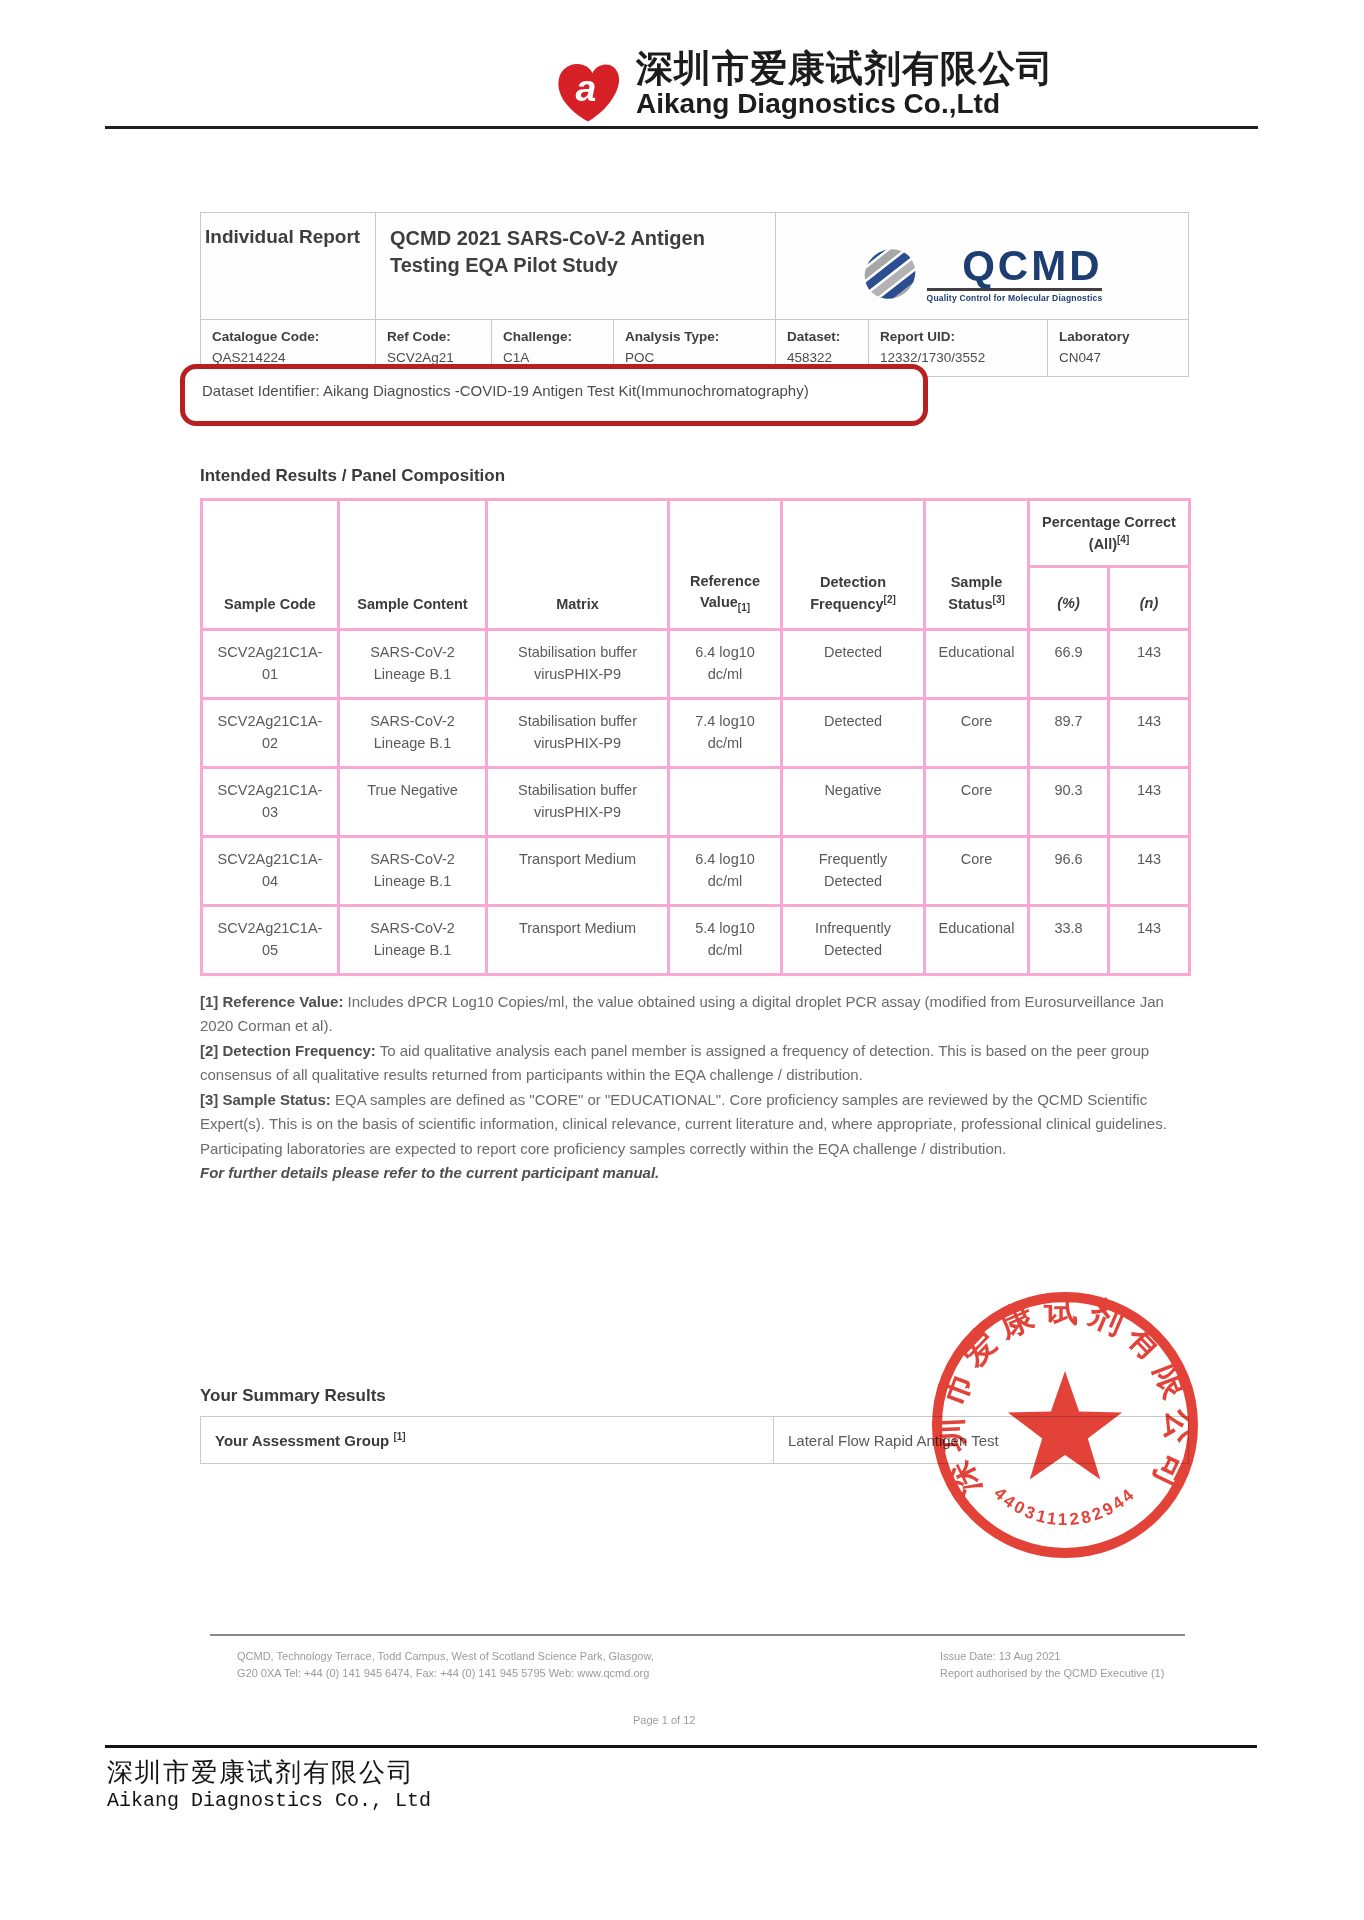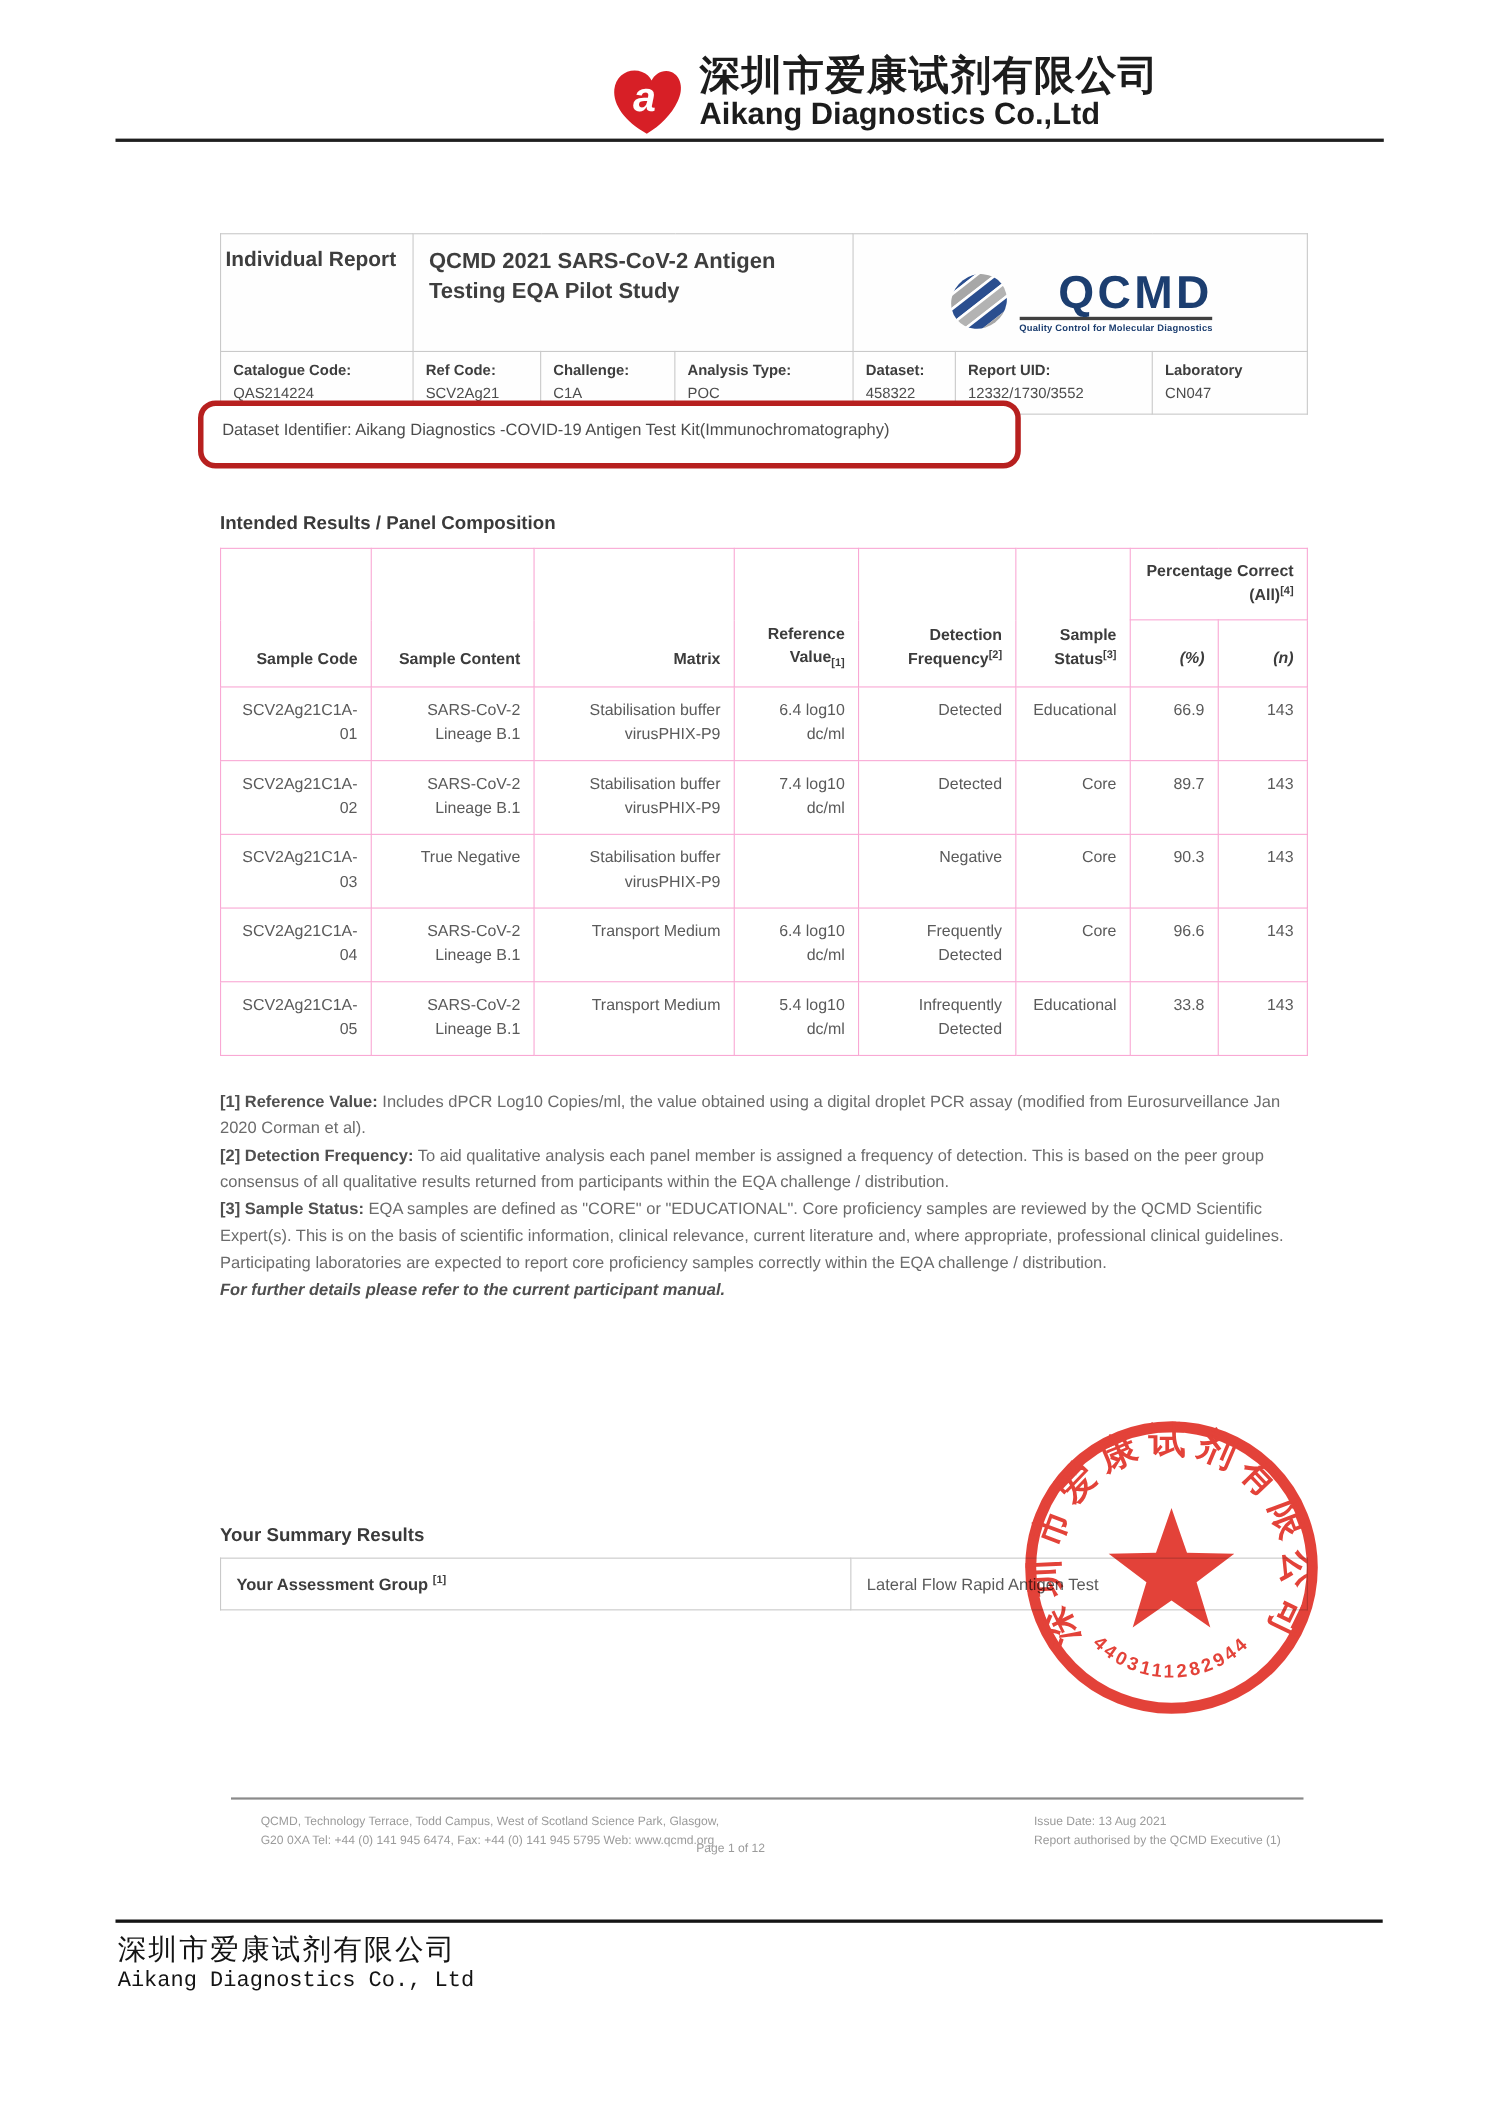--- a/index.html
+++ b/index.html
@@ -31,21 +31,21 @@
   
   .dataset-box{position:absolute;left:180px;top:364px;width:748px;height:62px;box-sizing:border-box;
                border:5px solid #b7201f;border-radius:16px;padding:13px 17px;
                font-size:15px;color:#4c4c4c;background:#fff;}
 
   
   .sec-title{position:absolute;font-size:17px;font-weight:bold;color:#3a3a3a;}
 
   
   .panel{position:absolute;left:200px;top:498px;width:988px;table-layout:fixed;background:#fff;}
-  .panel th,.panel td{border:1px solid #f9a8d4;text-align:right;}
+  .panel th,.panel td{border:3px solid #f9a8d4;text-align:center;}
   .panel th{font-size:14.5px;font-weight:bold;color:#3c3c3c;padding:8px 12px;line-height:1.45;}
   .panel th.cb{vertical-align:bottom;padding-bottom:13px;}
   .panel tr.h1 th{height:48px;}
   .panel tr.h2 th{height:38px;vertical-align:bottom;padding-bottom:14px;font-style:italic;}
   .panel th.group{vertical-align:middle;}
   .panel td{font-size:14.5px;color:#5a5a5a;padding:10px 12px;vertical-align:top;line-height:1.55;height:46px;}
   .panel sub,.panel sup,.sum sub,.sum sup{font-size:10px;}
 
   
   .notes{position:absolute;left:200px;top:990px;width:1000px;font-size:15px;color:#6b6b6b;line-height:1.63;}
@@ -62,21 +62,21 @@
              font-size:13px;font-weight:bold;color:#3c3c3c;background:#fff;}
 
   
   .stamp{position:absolute;left:923px;top:1283px;width:284px;height:284px;
          mix-blend-mode:multiply;opacity:0.95;pointer-events:none;}
 
   
   .foot-rule{position:absolute;left:210px;top:1634px;width:975px;height:2px;background:#8a8a8a;}
   .foot{font-size:11px;color:#9b9b9b;line-height:1.5;position:absolute;}
   .foot-address{left:237px;top:1648px;width:420px;}
-  .foot-page{left:633px;top:1673px;}
+  .foot-page{left:633px;top:1712px;}
   .foot-right{left:940px;top:1648px;width:310px;}
 
   
   .bottom-rule{position:absolute;left:105px;top:1745px;width:1152px;height:3px;background:#141414;}
   .bottom-cn{position:absolute;left:107px;top:1755px;font-size:26px;color:#141414;letter-spacing:2px;}
   .bottom-en{position:absolute;left:107px;top:1789px;font-size:20px;color:#141414;
              font-family:"Liberation Mono","DejaVu Sans Mono",monospace;}
 </style>
 </head>
 <body>

